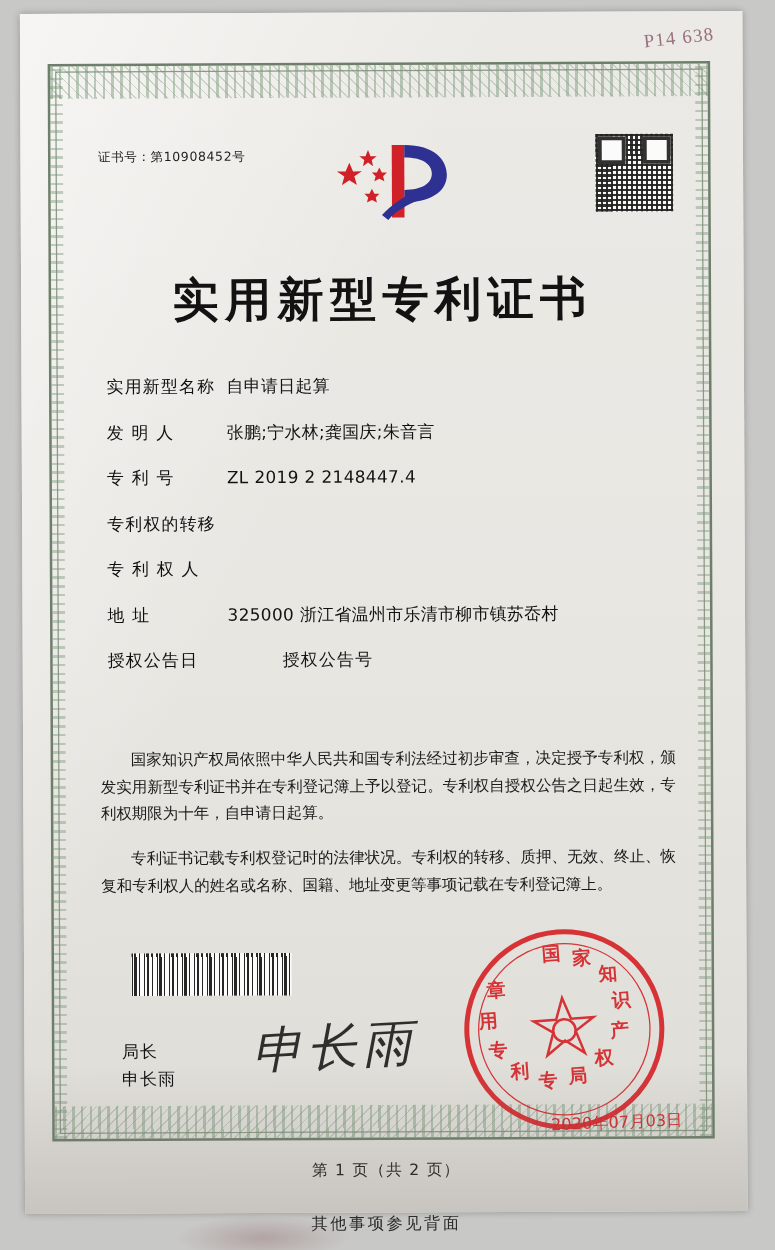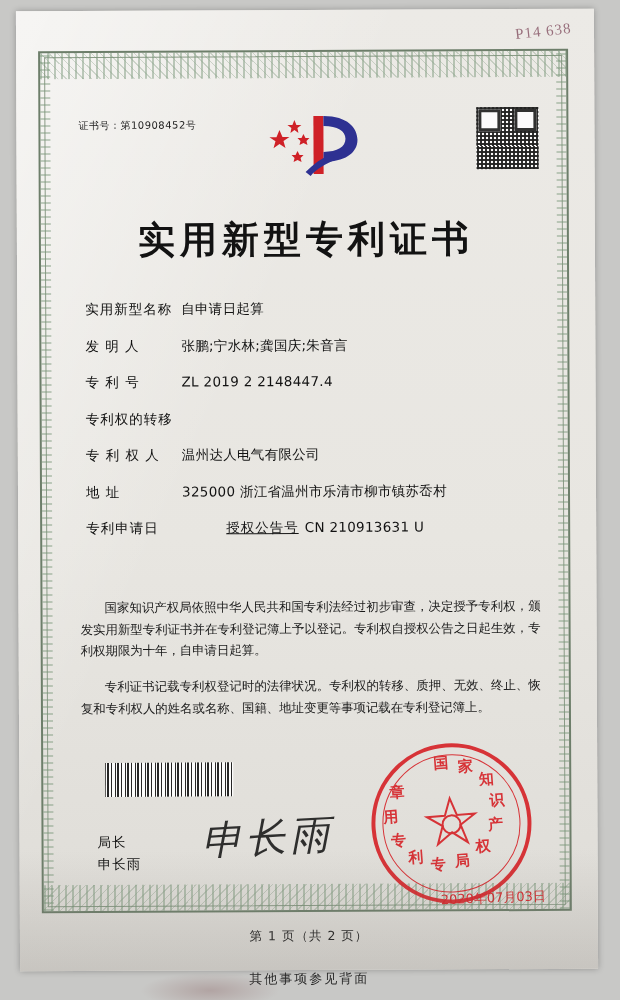--- a/index.html
+++ b/index.html
@@ -185,24 +185,23 @@
     margin-right: 8px;
     color: #101010;
   }
   .field-value {
     letter-spacing: 0.3px;
     color: #121212;
   }
   .field-label.w1 { min-width: 88px; }
   .field-row.inline-two .second-label {
     margin-left: 44px;
-    margin-right: 6px;
+    margin-right: 18px;
     white-space: nowrap;
     letter-spacing: 1px;
-    text-decoration: underline;
   }
 
   
   .paras {
     position: absolute;
     left: 62px;
     top: 586px;
     width: 460px;
     font-size: 12.4px;
     line-height: 1.75;
@@ -379,30 +378,28 @@
       </div>
       <div class="field-row">
         <span class="field-label w1">专 利 号</span>
         <span class="field-value">ZL 2019 2 2148447.4</span>
       </div>
       <div class="field-row">
         <span class="field-label w1">专利权的转移</span>
       </div>
       <div class="field-row">
         <span class="field-label w1">专 利 权 人</span>
-        <span class="field-value">温州达人电气有限公司</span>
       </div>
       <div class="field-row">
         <span class="field-label w1">地        址</span>
         <span class="field-value">325000 浙江省温州市乐清市柳市镇苏岙村</span>
       </div>
       <div class="field-row inline-two">
-        <span class="field-label w1">专利申请日</span>
+        <span class="field-label w1">授权公告日</span>
         <span class="second-label">授权公告号</span>
-        <span class="field-value">CN 210913631 U</span>
       </div>
     </div>
 
     <div class="paras">
       <p>国家知识产权局依照中华人民共和国专利法经过初步审查，决定授予专利权，颁发实用新型专利证书并在专利登记簿上予以登记。专利权自授权公告之日起生效，专利权期限为十年，自申请日起算。</p>
       <p>专利证书记载专利权登记时的法律状况。专利权的转移、质押、无效、终止、恢复和专利权人的姓名或名称、国籍、地址变更等事项记载在专利登记簿上。</p>
     </div>
 
     <div class="barcode"></div>
 

